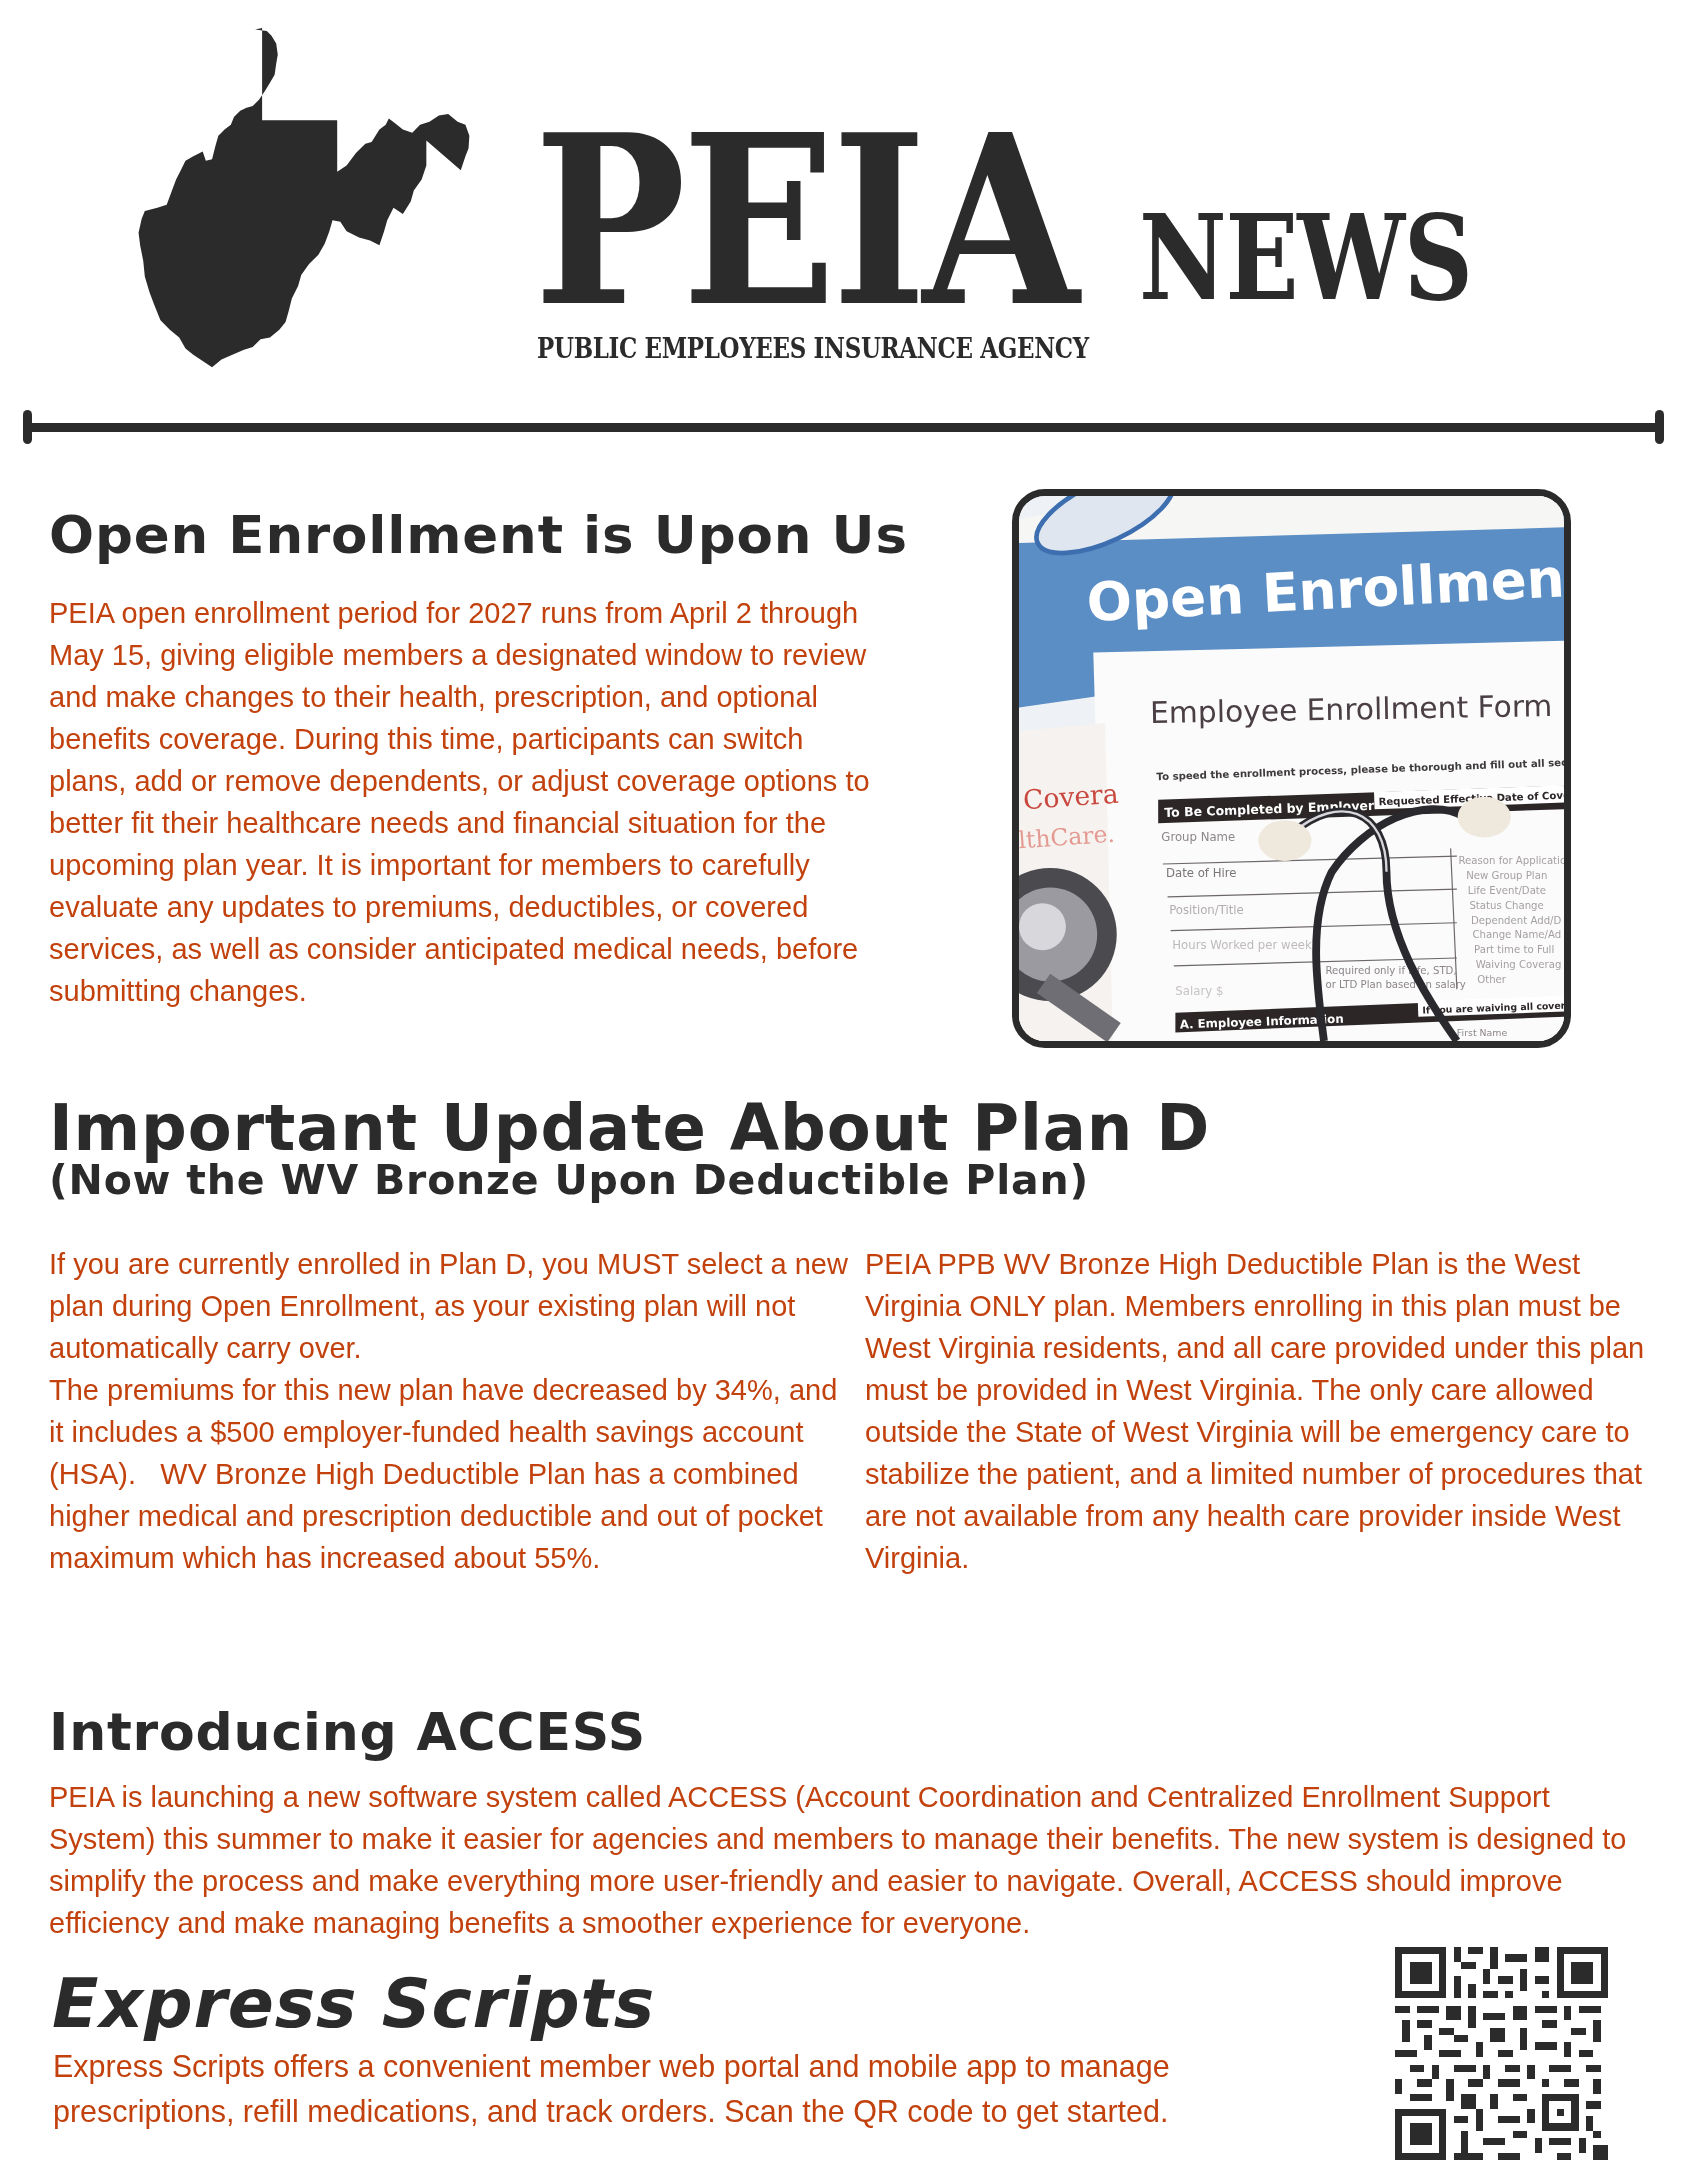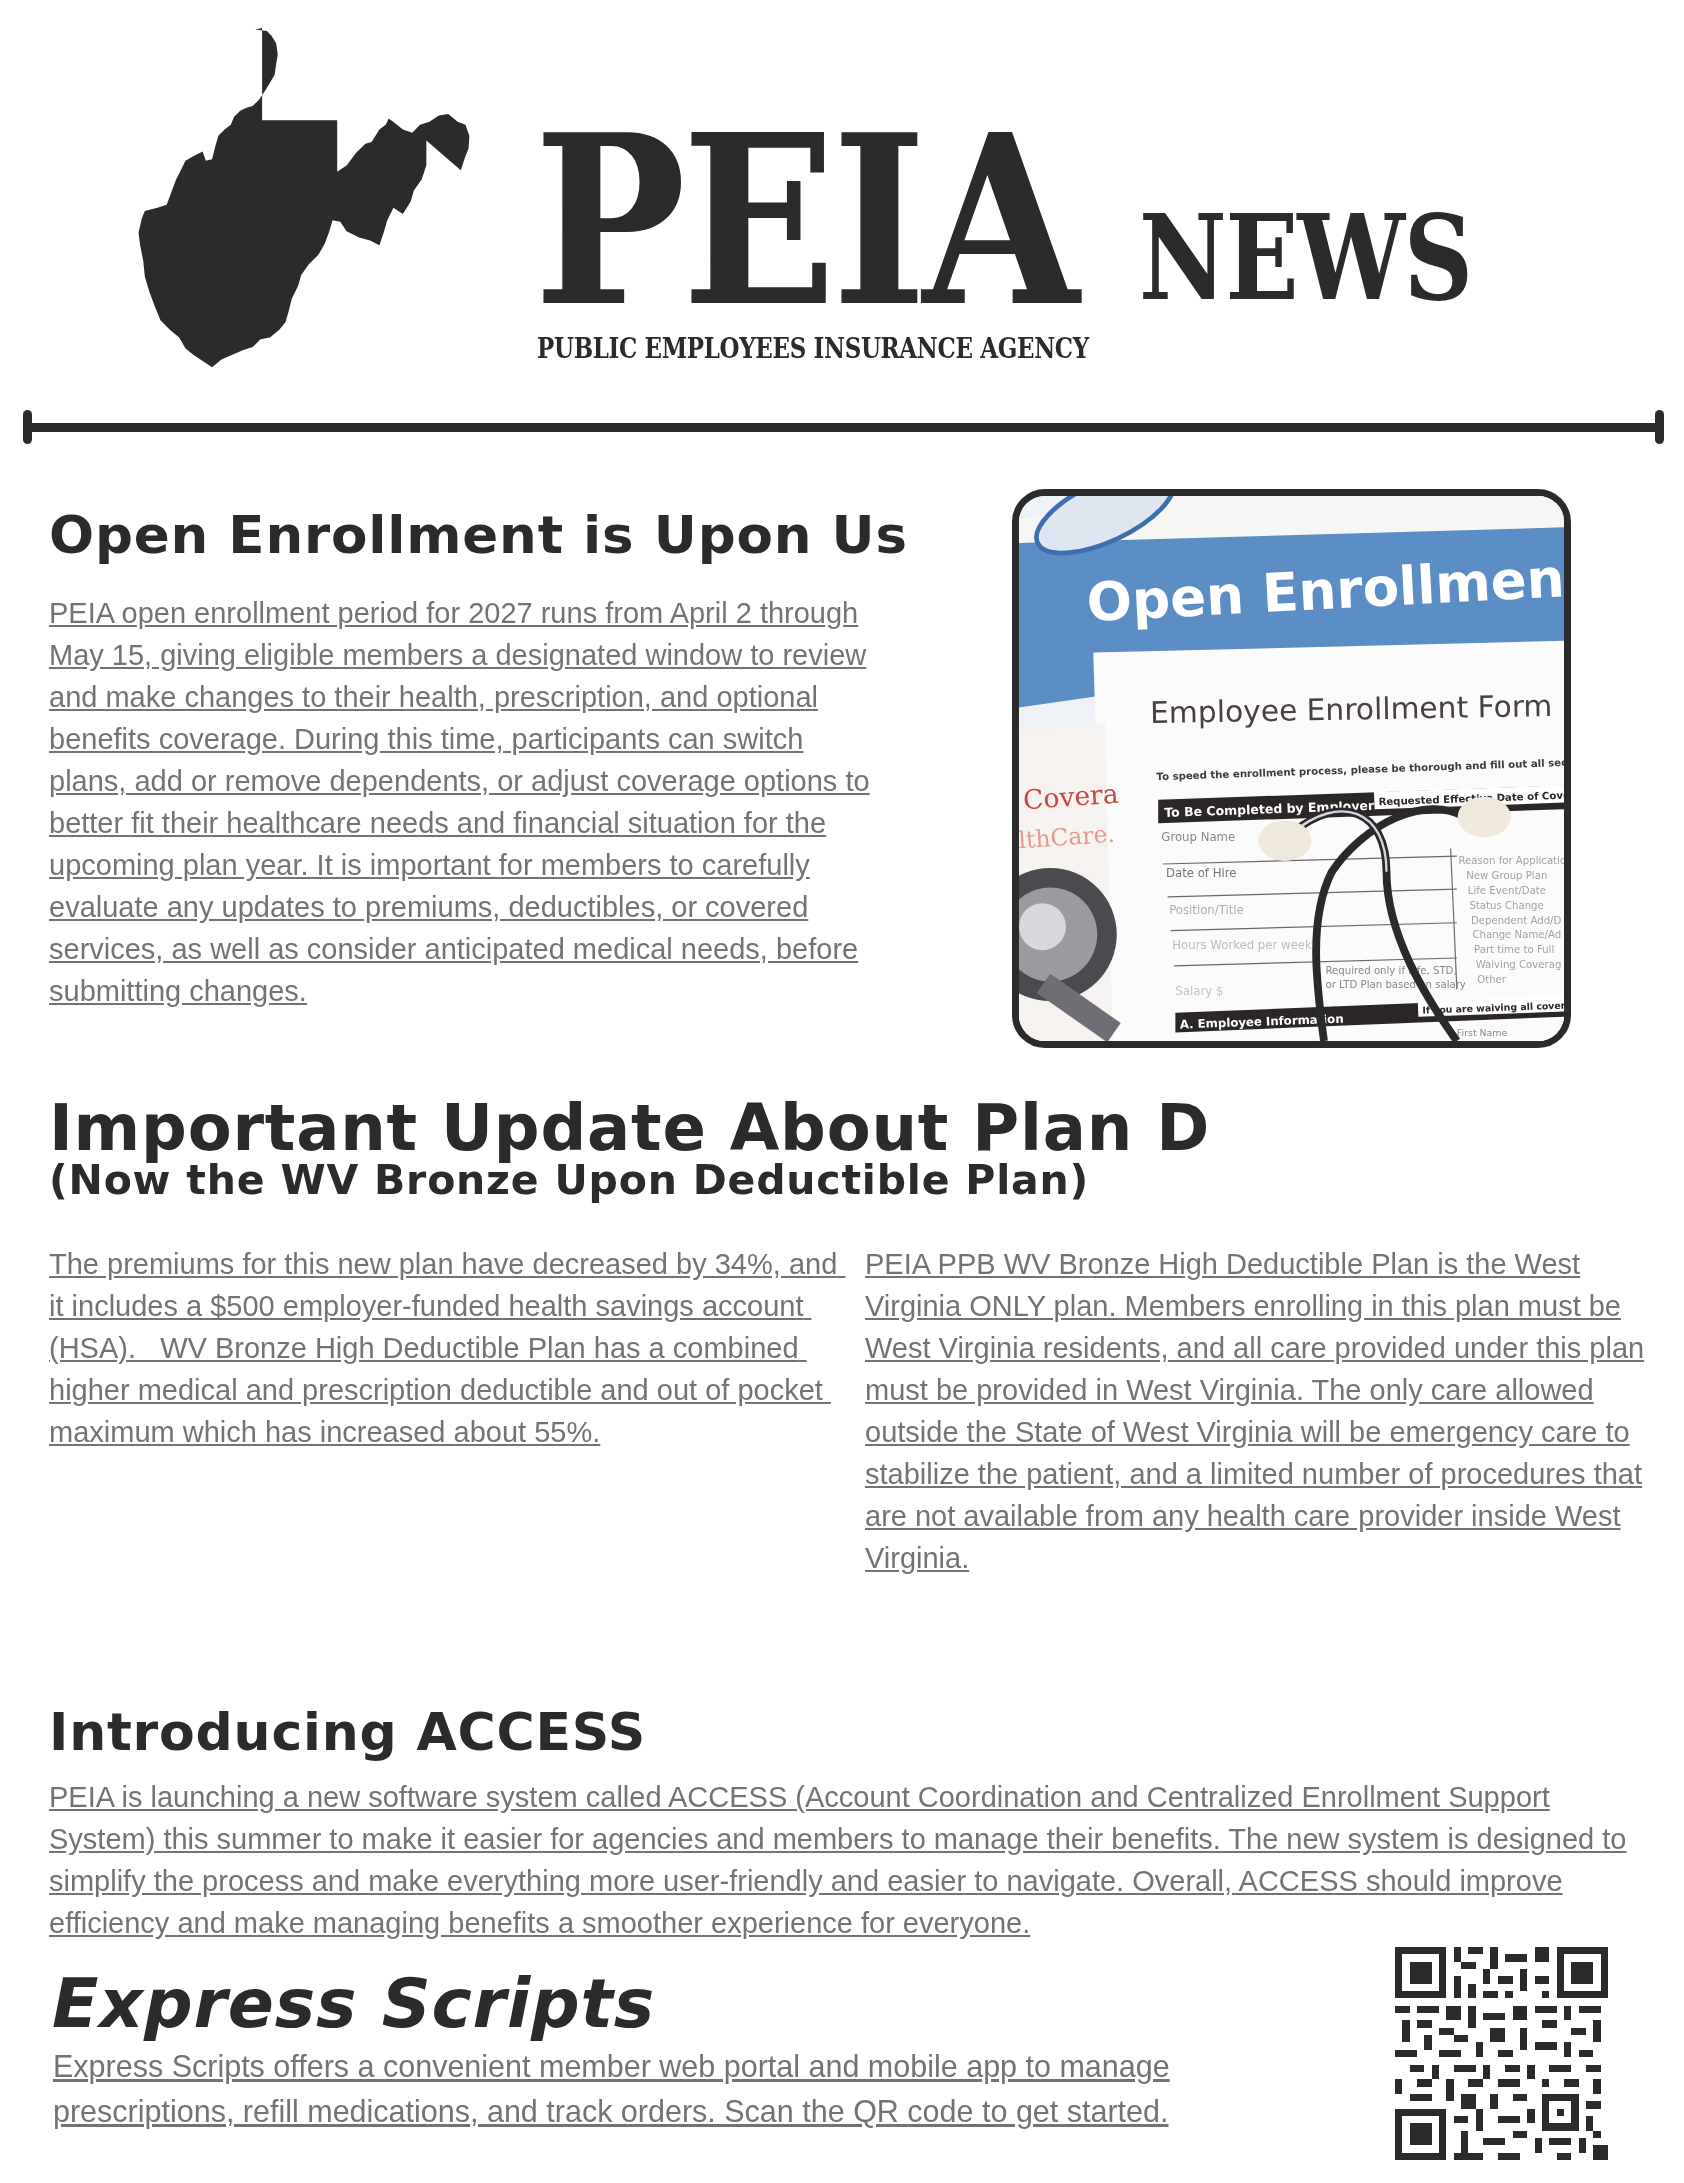--- a/index.html
+++ b/index.html
@@ -52,21 +52,21 @@
     }
     #h-open { left: 49px; top: 509px; font-size: 52px; transform: scaleX(1.02); transform-origin: left top; }
     #h-plan-d { left: 49px; top: 1096px; font-size: 64px; }
     #h-plan-d-sub { left: 49px; top: 1160px; font-size: 41px; }
     #h-access { left: 49px; top: 1706px; font-size: 52px; }
     #h-express { left: 52px; top: 1970px; font-size: 68px; font-style: italic; }
 
     
     .body-text {
       font-family: "Liberation Sans", "DejaVu Sans", sans-serif;
-      font-size: 29px; line-height: 42px; color: #737373; text-decoration: underline;
+      font-size: 29px; line-height: 42px; color: #c2410c;
     }
     .body-text p { margin: 0; }
     #p-open { left: 49px; top: 592px; width: 829px; }
     #p-plan-d-left { left: 49px; top: 1243px; width: 806px; }
     #p-plan-d-right { left: 865px; top: 1243px; width: 783px; }
     #p-access { left: 49px; top: 1776px; width: 1612px; }
     #p-express { left: 53px; top: 2044px; width: 1299px; font-size: 30.5px; line-height: 45px; }
 
     
     #photo-frame {
@@ -169,20 +169,21 @@
 
     <ellipse cx="340" cy="440" rx="34" ry="26" fill="#efe8dc"></ellipse>
     <ellipse cx="595" cy="410" rx="34" ry="26" fill="#efe8dc"></ellipse>
   </svg>
 </div>
 
 <div class="abs headline" id="h-plan-d">Important Update About Plan D</div>
 <div class="abs headline" id="h-plan-d-sub">(Now the WV Bronze Upon Deductible Plan)</div>
 
 <div class="abs body-text" id="p-plan-d-left">
+  <p>If you are currently enrolled in Plan D, you MUST select a new plan during Open Enrollment, as your existing plan will not automatically carry over.</p>
   <p style="white-space: pre-wrap;">The premiums for this new plan have decreased by 34%, and it includes a $500 employer-funded health savings account (HSA).   WV Bronze High Deductible Plan has a combined higher medical and prescription deductible and out of pocket maximum which has increased about 55%.</p>
 </div>
 <div class="abs body-text" id="p-plan-d-right">
   <p>PEIA PPB WV Bronze High Deductible Plan is the West Virginia ONLY plan. Members enrolling in this plan must be West Virginia residents, and all care provided under this plan must be provided in West Virginia. The only care allowed outside the State of West Virginia will be emergency care to stabilize the patient, and a limited number of procedures that are not available from any health care provider inside West Virginia.</p>
 </div>
 
 <div class="abs headline" id="h-access">Introducing ACCESS</div>
 <div class="abs body-text" id="p-access">
   <p>PEIA is launching a new software system called ACCESS (Account Coordination and Centralized Enrollment Support System) this summer to make it easier for agencies and members to manage their benefits. The new system is designed to simplify the process and make everything more user-friendly and easier to navigate. Overall, ACCESS should improve efficiency and make managing benefits a smoother experience for everyone.</p>
 </div>

